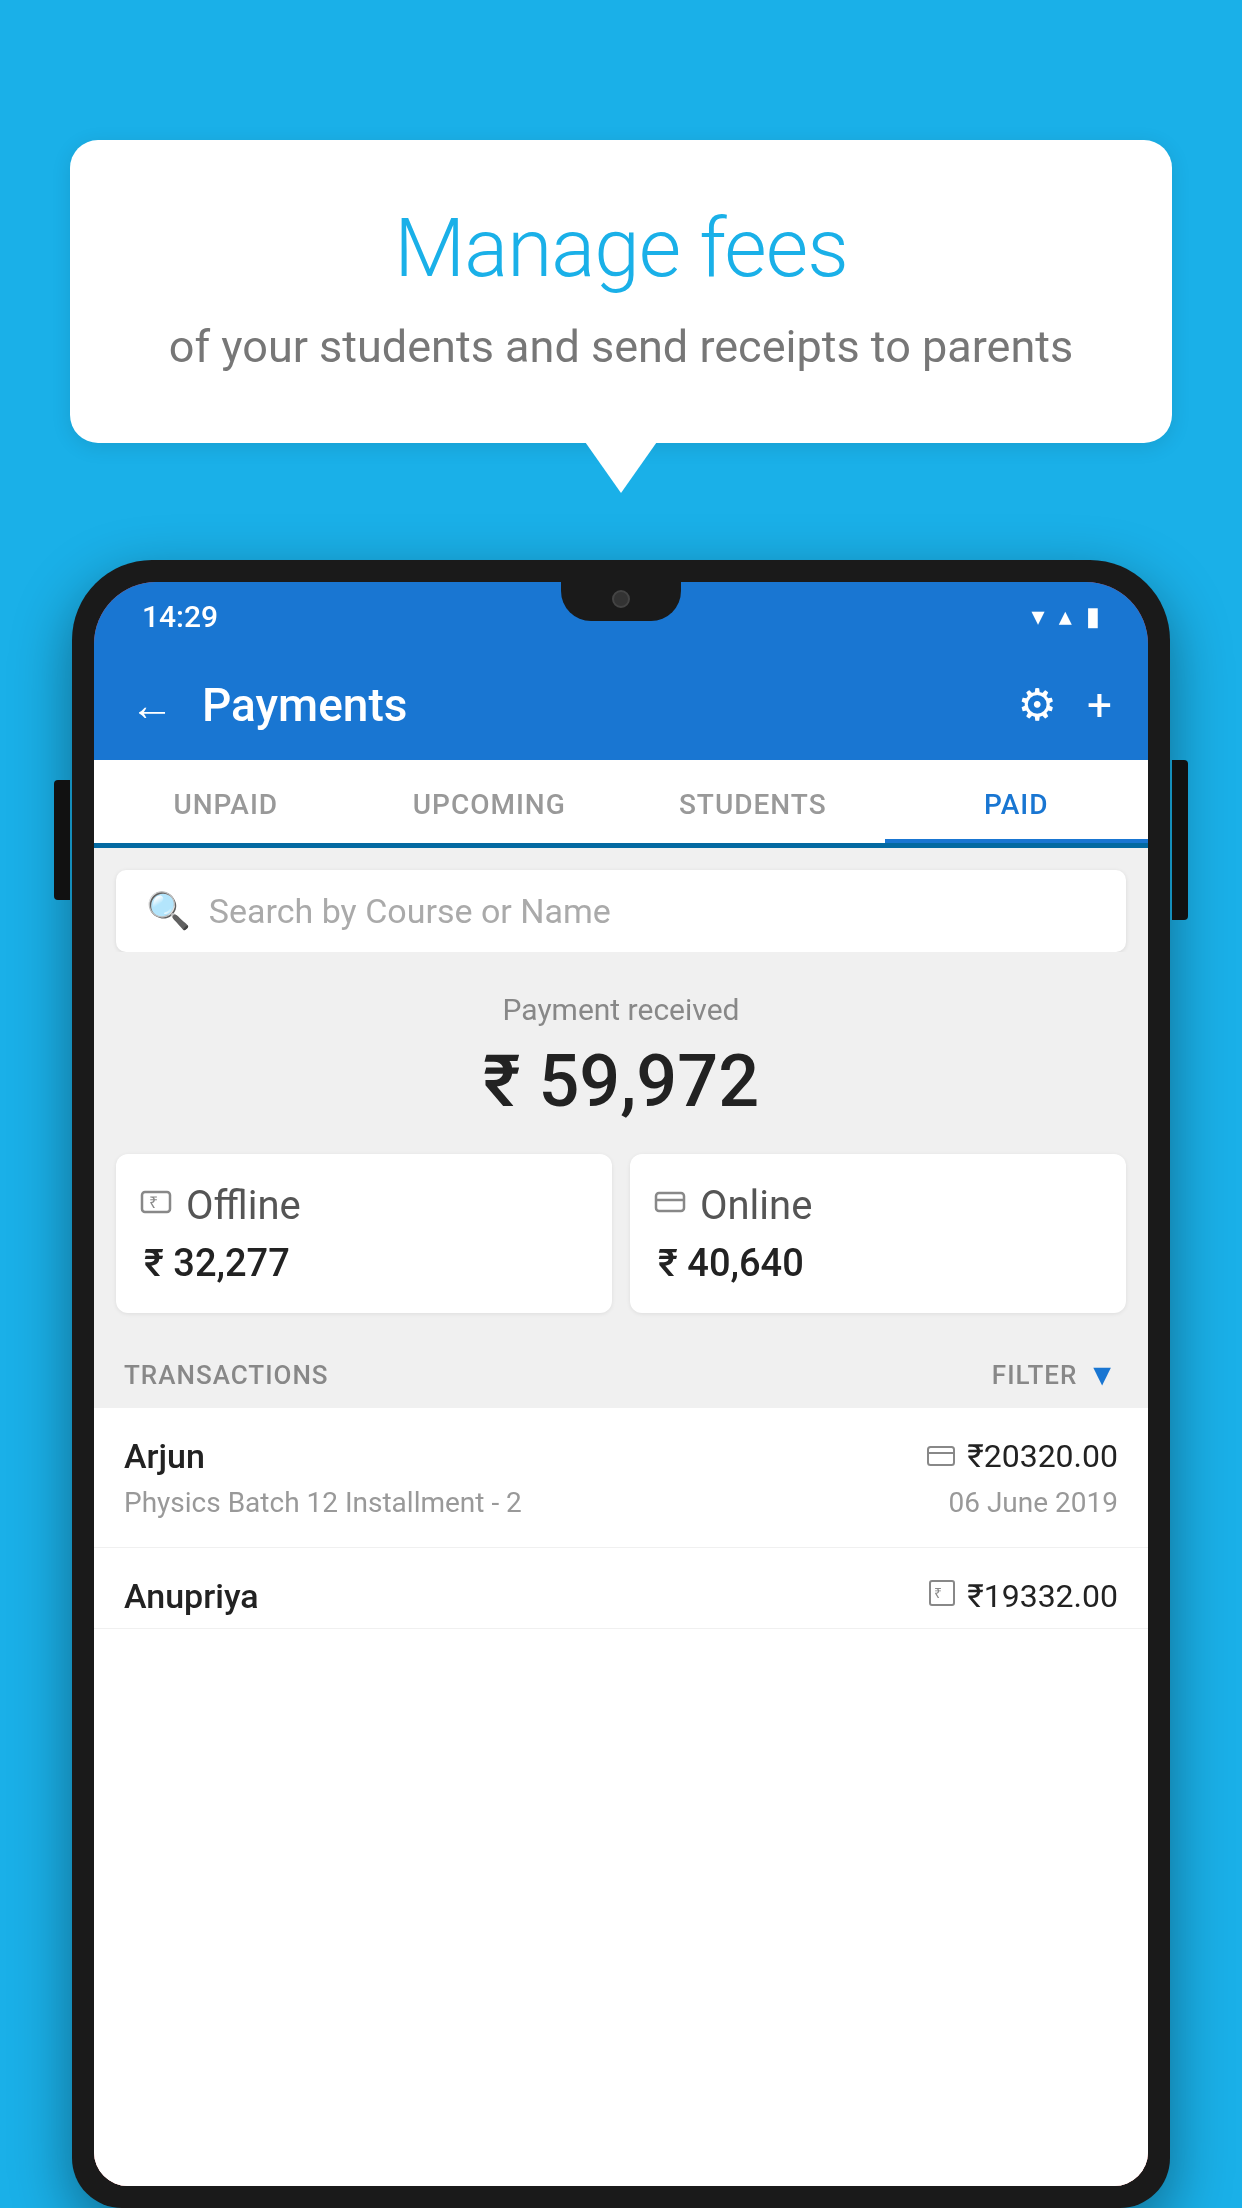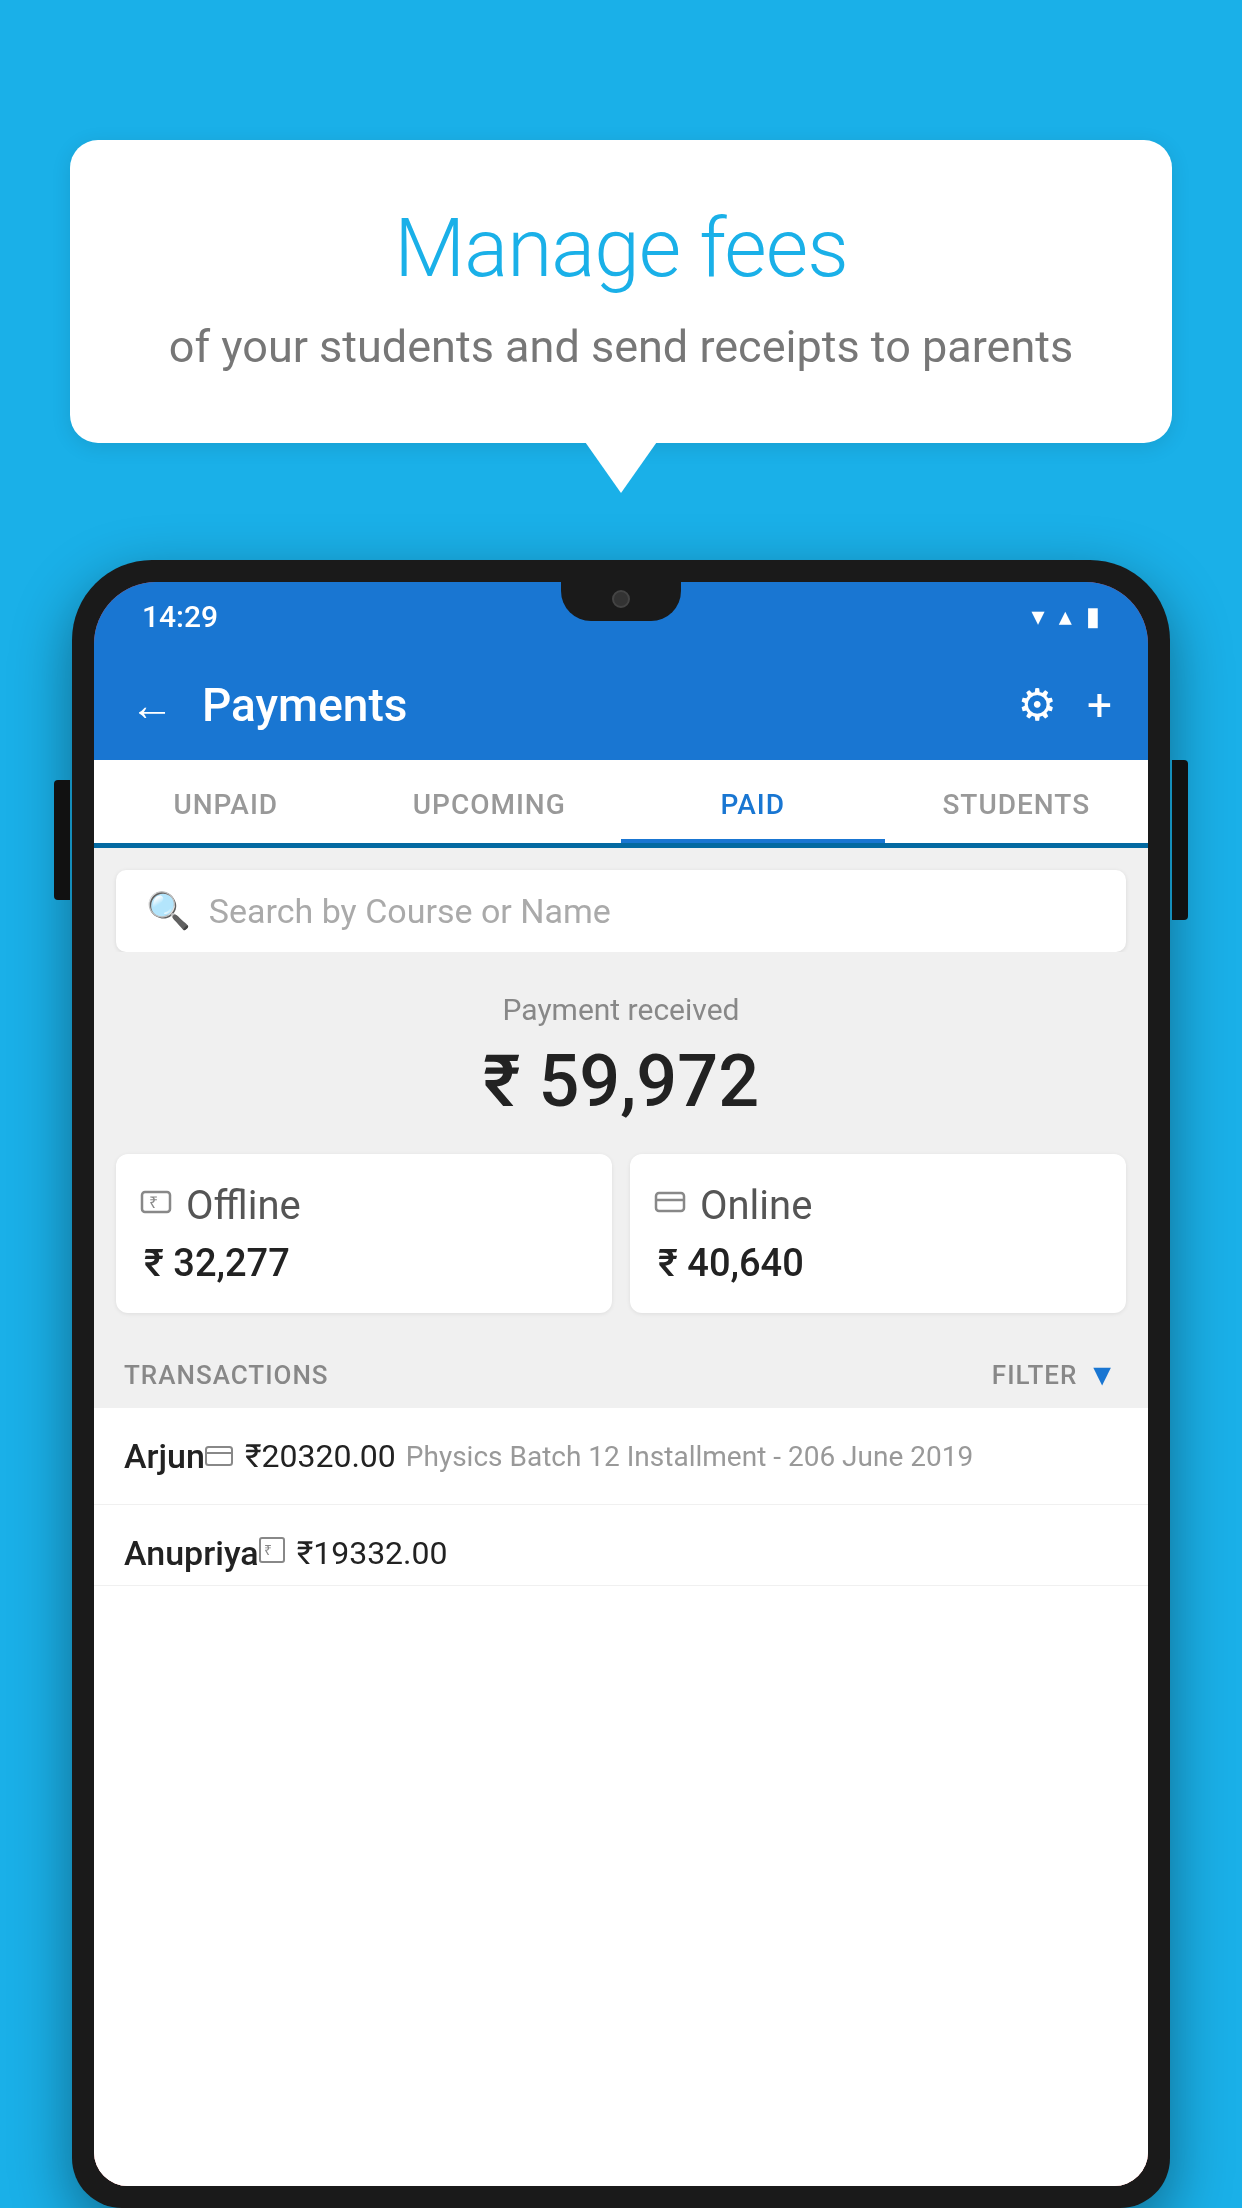--- a/index.html
+++ b/index.html
@@ -358,22 +358,23 @@
     
     .transaction-list {
       background: white;
       flex: 1;
     }
 
     .transaction-row {
       padding: 28px 30px;
       border-bottom: 1px solid #f0f0f0;
       display: flex;
-      flex-direction: row;
+      flex-direction: column;
       gap: 10px;
+      justify-content: space-between;
     }
 
     .transaction-top {
       display: flex;
       justify-content: space-between;
       align-items: center;
     }
 
     .student-name {
       font-size: 34px;
@@ -453,25 +454,25 @@
       </div>
     </div>
 
     <div class="tabs">
       <div class="tab">
         <span>UNPAID</span>
       </div>
       <div class="tab">
         <span>UPCOMING</span>
       </div>
+      <div class="tab">
+        <span>STUDENTS</span>
+      </div>
       <div class="tab active">
         <span>PAID</span>
-      </div>
-      <div class="tab">
-        <span>STUDENTS</span>
       </div>
     </div>
 
     <div class="content-area">
 
       <div class="search-bar">
         <span class="search-icon-wrap">🔍</span>
         <span class="search-placeholder">Search by Course or Name</span>
       </div>
 

